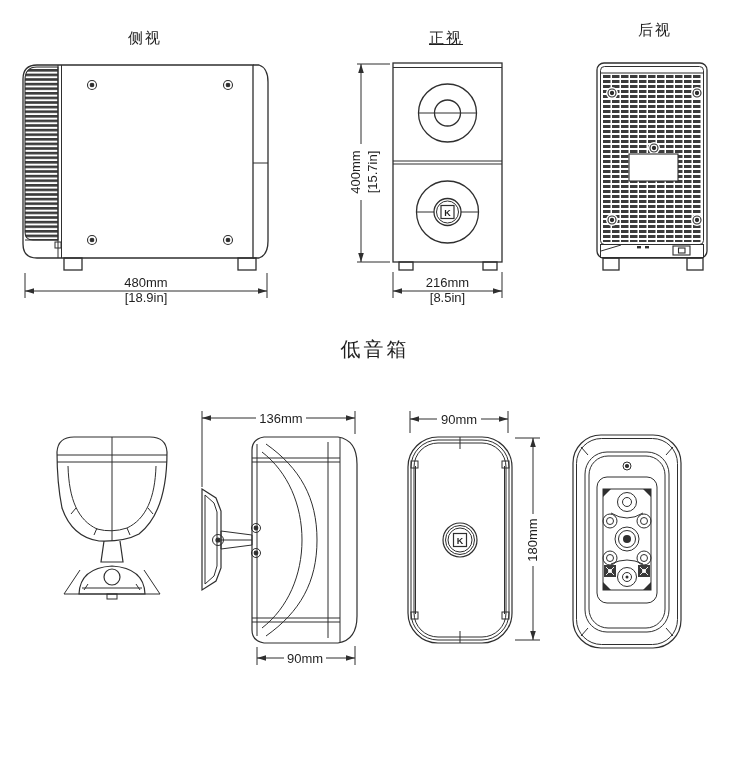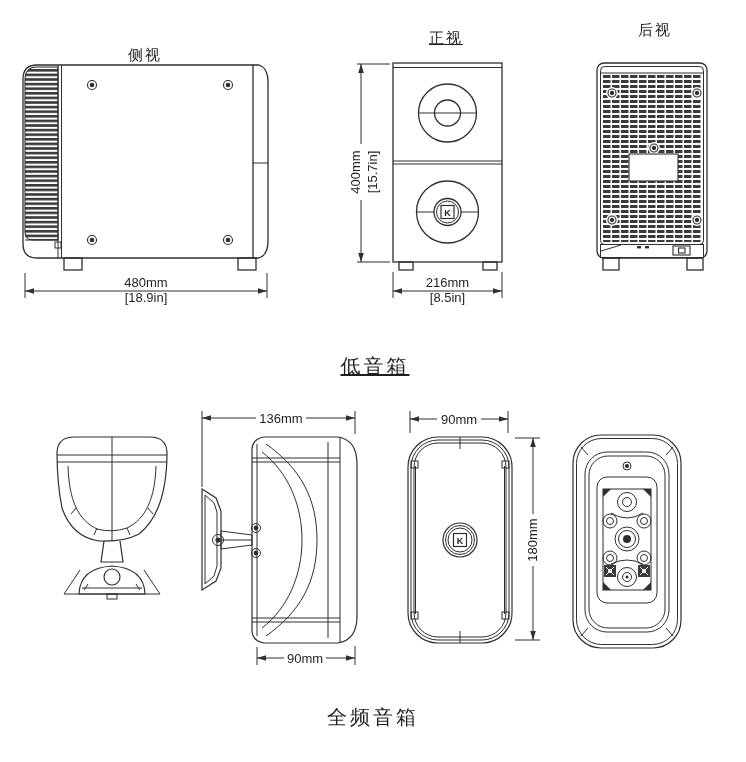--- a/index.html
+++ b/index.html
@@ -333,19 +333,18 @@
         <circle cx="644" cy="571" r="2" fill="#ffffff" stroke="none"></circle>
       </g>
 
       <circle cx="627" cy="577" r="9.5" fill="#ffffff"></circle>
       <circle cx="627" cy="577" r="4.5"></circle>
       <circle cx="627" cy="577" r="1.5" fill="#2f2f2f" stroke="none"></circle>
     </g>
   </g>
 </svg>
 
-<div class="cn-label view-title" style="left:145px; top:46px;">侧视</div>
+<div class="cn-label view-title" style="left:145px; top:29px;">侧视</div>
 <div class="cn-label view-title" style="left:446px; top:29px;text-decoration:underline;">正视</div>
 <div class="cn-label view-title" style="left:655px; top:21px;">后视</div>
-<div class="cn-label section-title" style="left:375px; top:353px;text-decoration:underline;">低音箱</div>
-<div class="cn-label section-title" style="left:373px; top:704px;">全频音箱</div>
+<div class="cn-label section-title" style="left:375px; top:336px;">低音箱</div>
 
 </div>
 
 </body></html>

